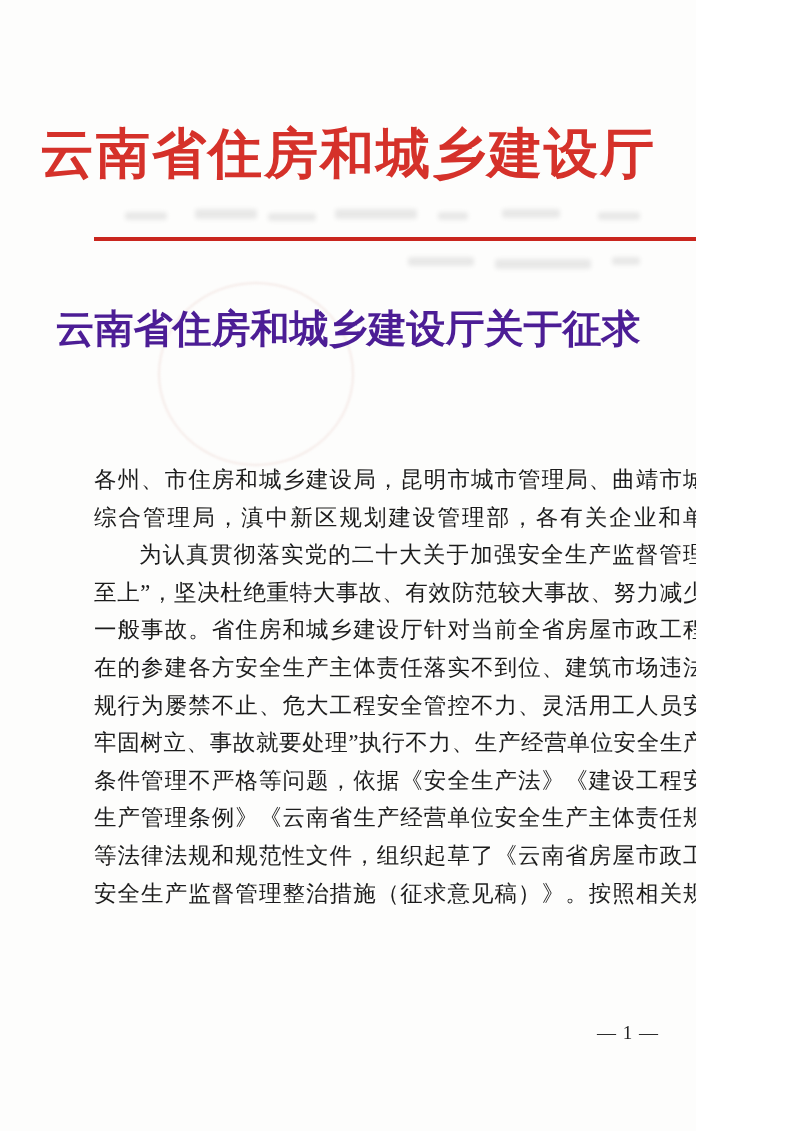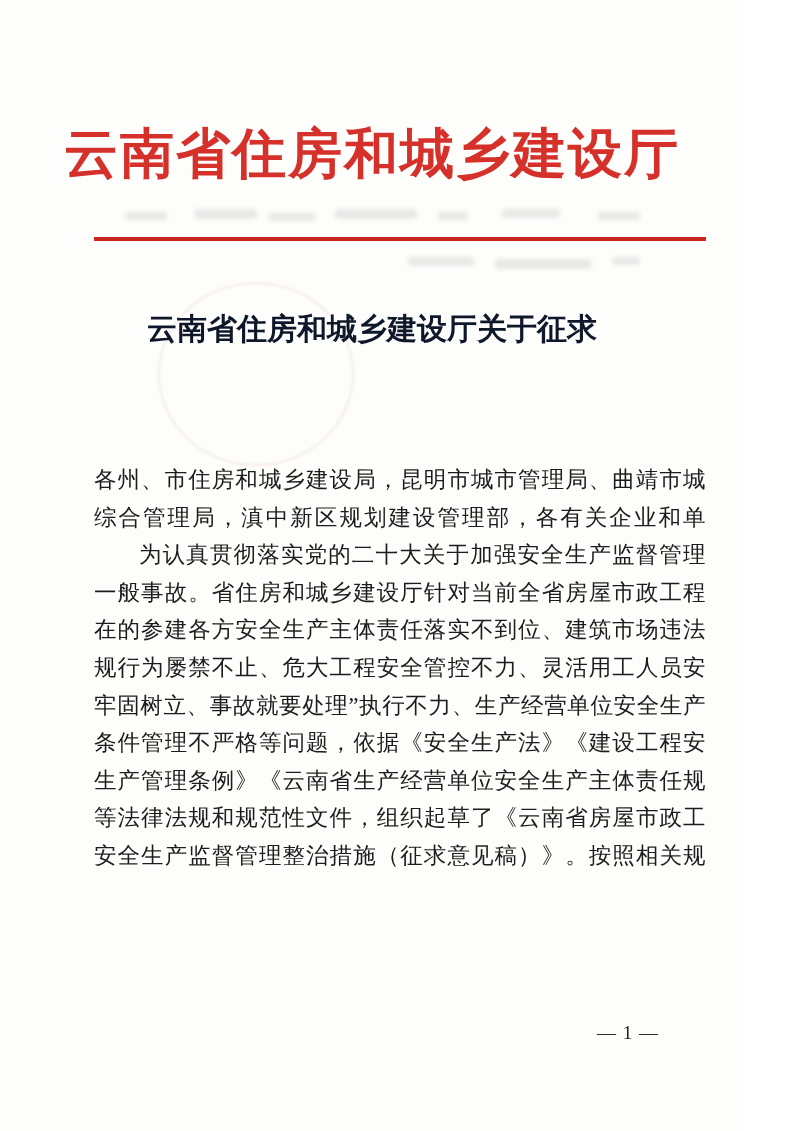--- a/index.html
+++ b/index.html
@@ -4,21 +4,20 @@
 <style>
   html, body { margin: 0; padding: 0; background: #ffffff; }
   .page {
     position: relative;
     width: 696px;
     height: 1131px;
     background: #fdfdfc;
     overflow: hidden;
     font-family: "Liberation Serif", "DejaVu Serif", serif;
     color: #1c1c1c;
-    padding-left: 48px;
   }
 
   
   .agency {
     position: absolute;
     top: 118px;
     left: 0;
     width: 100%;
     text-align: center;
     font-size: 54px;
@@ -36,23 +35,23 @@
     background: #c9261e;
   }
 
   
   .doc-title {
     position: absolute;
     top: 303px;
     left: 0;
     width: 100%;
     text-align: center;
-    font-size: 30px;
+    font-size: 39px;
     font-weight: 700;
-    color: #0f172a;
+    color: #4c1d95;
   }
   .title-line { line-height: 51px; white-space: nowrap; }
 
   
   .body-text {
     position: absolute;
     top: 461px;
     left: 94px;
     width: 612px;
     font-size: 22.5px;
@@ -122,20 +121,21 @@
   <div class="seal-ghost"></div>
 
   <div class="doc-title">
       <div class="title-line">云南省住房和城乡建设厅关于征求</div>
     </div>
 
   <div class="body-text">
       <div class="body-line">各州、市住房和城乡建设局，昆明市城市管理局、曲靖市城市</div>
       <div class="body-line">综合管理局，滇中新区规划建设管理部，各有关企业和单位：</div>
       <div class="body-line indent">为认真贯彻落实党的二十大关于加强安全生产监督管理工</div>
+      <div class="body-line">至上”，坚决杜绝重特大事故、有效防范较大事故、努力减少</div>
       <div class="body-line">一般事故。省住房和城乡建设厅针对当前全省房屋市政工程存</div>
       <div class="body-line">在的参建各方安全生产主体责任落实不到位、建筑市场违法违</div>
       <div class="body-line">规行为屡禁不止、危大工程安全管控不力、灵活用工人员安全</div>
       <div class="body-line">牢固树立、事故就要处理”执行不力、生产经营单位安全生产</div>
       <div class="body-line">条件管理不严格等问题，依据《安全生产法》《建设工程安全</div>
       <div class="body-line">生产管理条例》《云南省生产经营单位安全生产主体责任规定》</div>
       <div class="body-line">等法律法规和规范性文件，组织起草了《云南省房屋市政工程</div>
       <div class="body-line">安全生产监督管理整治措施（征求意见稿）》。按照相关规定</div>
     </div>
 

